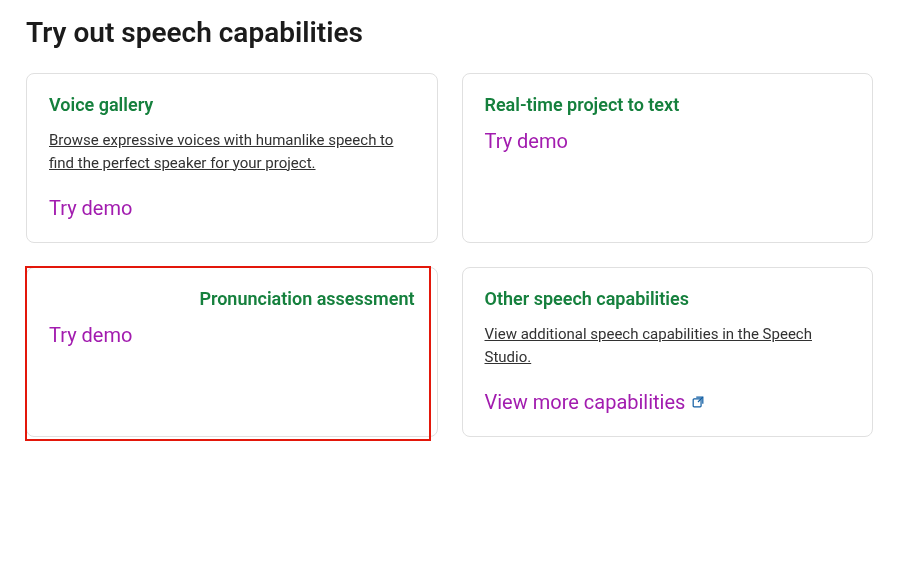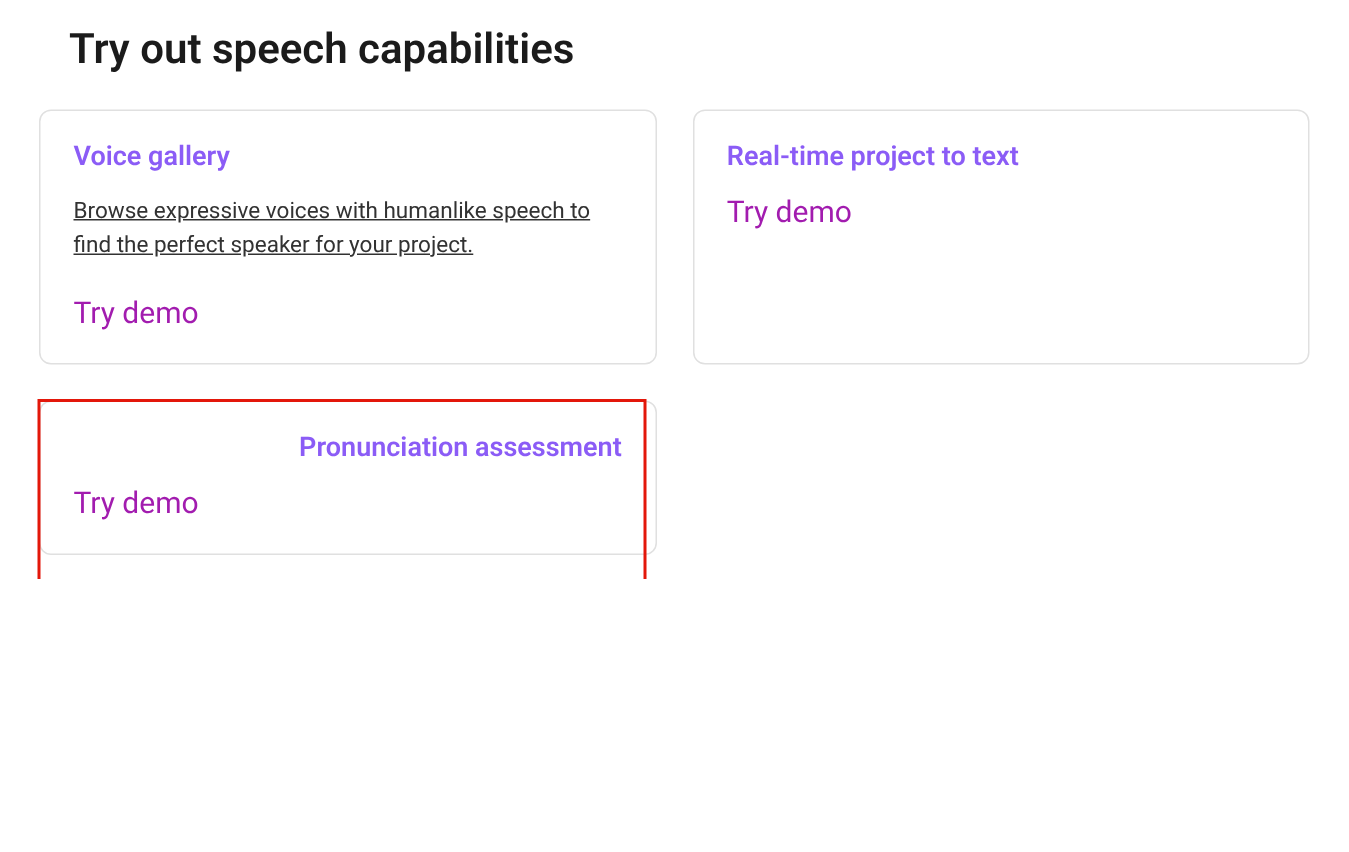--- a/index.html
+++ b/index.html
@@ -12,40 +12,39 @@
       background: #ffffff;
       padding: 16px 26px;
       width: 899px;
       color: #242424;
     }
     .page-title {
       font-size: 28px;
       font-weight: 600;
       color: #1b1b1b;
       margin-bottom: 24px;
-      margin-left: 20px;
     }
     .card-grid {
       display: grid;
       grid-template-columns: 1fr 1fr;
       gap: 24px;
     }
     .card {
       border: 1px solid #e0e0e0;
       border-radius: 8px;
       padding: 20px 22px 22px 22px;
       background: #ffffff;
       position: relative;
       display: flex;
       flex-direction: column;
     }
     .card-title {
       font-size: 18px;
       font-weight: 600;
-      color: #8b5cf6;
+      color: #15803d;
       margin-bottom: 14px;
     }
     .card-body {
       font-size: 15px;
       line-height: 1.5;
       color: #323232;
       flex: 1;
       margin-bottom: 22px;
       text-decoration: underline;
     }
@@ -90,14 +89,28 @@
     <div class="card-title">Real-time project to text</div>
     <a class="card-link">Try demo</a>
   </div>
 
   <div class="card" style="position:relative;text-align:right;">
     <div class="highlight-box" style="left:-2px; top:-2px; width:406px; height:175px;"></div>
     <div class="card-title">Pronunciation assessment</div>
     <a class="card-link">Try demo</a>
   </div>
 
+  <div class="card">
+    <div class="card-title">Other speech capabilities</div>
+    <div class="card-body">View additional speech capabilities in the Speech Studio.</div>
+    <a class="card-link">
+      <span>View more capabilities</span>
+      <span class="ext-icon">
+        <svg viewBox="0 0 16 16" fill="none" stroke="#115ea3" stroke-width="1.4">
+          <rect x="2.5" y="4.5" width="9" height="9" rx="1"></rect>
+          <path d="M6 2.5 H13.5 V10"></path>
+          <path d="M13.5 2.5 L8 8"></path>
+        </svg>
+      </span>
+    </a>
+  </div>
 
 </div>
 
 </body></html>

